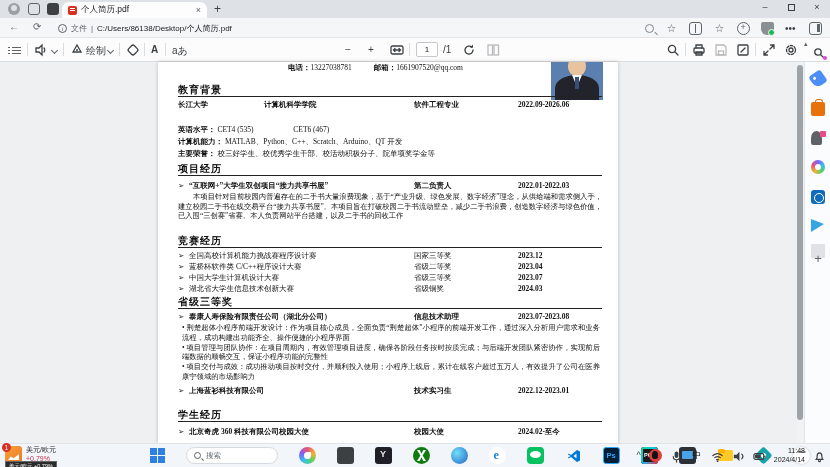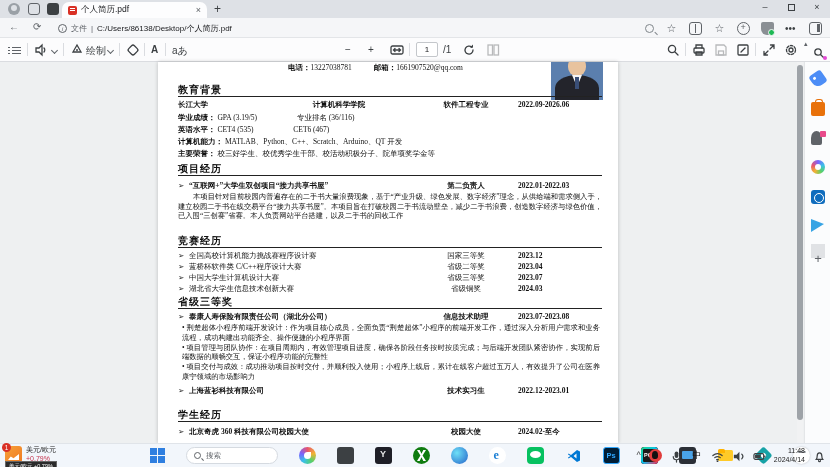--- a/index.html
+++ b/index.html
@@ -67,21 +67,21 @@
   .contact b { font-weight:bold; }
   .photo { right:15px; top:0; width:52px; height:38px; background:#5b7fae; overflow:hidden; }
   .photo .head { position:absolute; left:17px; top:-6px; width:18px; height:20px; border-radius:50% 50% 45% 45%; background:#e8c39e; }
   .photo .suit { position:absolute; left:4px; top:13px; width:44px; height:26px; background:#23242b; border-radius:50% 50% 0 0; }
   .photo .shirt { position:absolute; left:21px; top:13px; width:10px; height:12px; background:#f5f5f5; clip-path:polygon(0 0,100% 0,50% 100%); }
   .photo .tie { position:absolute; left:24px; top:15px; width:4px; height:12px; background:#3a4f77; }
   .sech { left:20px; font-size:10px; font-weight:bold; letter-spacing:1px; }
   .sechr { left:20px; width:424px; border-top:1.2px solid #222; height:0; }
   .trow { left:20px; width:424px; display:flex; font-size:7.5px; align-items:baseline; }
   .trow .n { flex:1; font-weight:bold; white-space:nowrap; }
-  .trow .m { width:104px; font-weight:bold; white-space:nowrap;text-align:center; }
+  .trow .m { width:104px; font-weight:bold; white-space:nowrap; }
   .trow .d { width:84px; text-align:left; font-weight:bold; white-space:nowrap; }
   .trow.plain .n, .trow.plain .m { font-weight:normal; }
   .trow .mark { width:11px; font-weight:normal; }
   .lrow { left:20px; width:424px; font-size:7.5px; white-space:nowrap; }
   .lrow b { font-weight:bold; }
   .lrow .v2 { margin-left:38px; }
   .para { left:20px; width:424px; font-size:7.3px; line-height:9.6px; text-indent:15px; text-align:justify; }
   .bullets { left:24px; width:418px; font-size:7.3px; line-height:9.8px; text-align:justify; }
   .bullets p { margin:0; }
 
@@ -326,25 +326,20 @@
       </div>
 
       <div class="abs sech" style="top:21px">教育背景</div>
       <div class="abs sechr" style="top:34px"></div>
       <div class="abs trow" style="top:38px">
         <span class="n">长江大学</span>
         <span class="m" style="width:150px">计算机科学学院</span>
         <span class="m">软件工程专业</span>
         <span class="d">2022.09-2026.06</span>
       </div>
-      <div class="abs lrow" style="top:51px">
-        <b>学业成绩：</b>
-        <span>GPA (3.19/5)</span>
-        <span class="v2">专业排名 (36/116)</span>
-      </div>
       <div class="abs lrow" style="top:63px">
         <b>英语水平：</b>
         <span>CET4 (535)</span>
         <span class="v2">CET6 (467)</span>
       </div>
       <div class="abs lrow" style="top:75px">
         <b>计算机能力：</b>
         <span>MATLAB、Python、C++、Scratch、Arduino、QT 开发</span>
       </div>
       <div class="abs lrow" style="top:87px">

